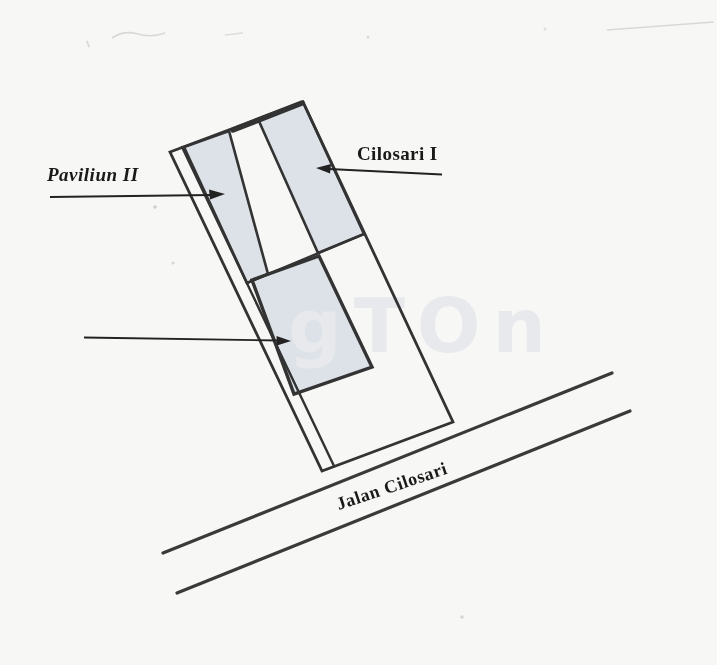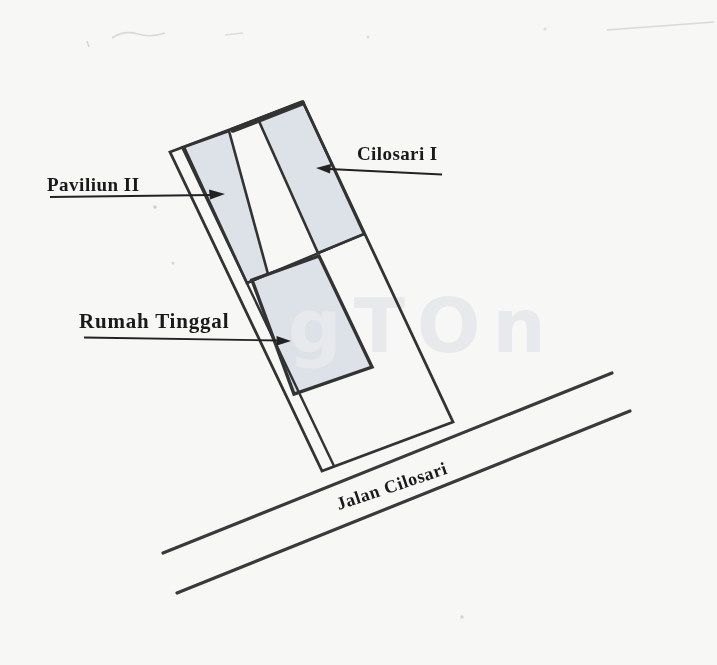--- a/index.html
+++ b/index.html
@@ -20,21 +20,21 @@
     left: 0;
     top: 0;
   }
   .lbl {
     position: absolute;
     color: #1a1a1a;
     font-weight: 600;
     white-space: nowrap;
     user-select: none;
   }
-  .lbl-p2   { left: 47px;  top: 174px; font-size: 19px; letter-spacing: 0.5px; }
+  .lbl-p2   { left: 47px;  top: 164px; font-size: 19px; letter-spacing: 0.5px; font-style: italic; }
   .lbl-p1   { left: 357px; top: 143px; font-size: 19px; letter-spacing: 0.4px; }
   .lbl-rt   { left: 79px;  top: 309px; font-size: 21px; letter-spacing: 0.8px; }
   .lbl-road {
     left: 334px; top: 476px; font-size: 18px; letter-spacing: 0.6px;
     transform: rotate(-18.5deg);
     transform-origin: 50% 50%;
   }
 </style>
 </head>
 <body>
@@ -90,16 +90,15 @@
       <circle cx="155" cy="207" r="1.8" fill="#cfcfcf"></circle>
       <circle cx="173" cy="263" r="1.5" fill="#d6d6d6"></circle>
       <circle cx="462" cy="617" r="1.7" fill="#d4d4d4"></circle>
     </g>
   </svg>
 
   <span class="lbl lbl-p2">Paviliun II</span>
 
   <span class="lbl lbl-p1">Cilosari I</span>
 
-  <span class="lbl lbl-rt">Rumah Tinggal</span>
 
   <span class="lbl lbl-road">Jalan Cilosari</span>
 </div>
 
 </body></html>

